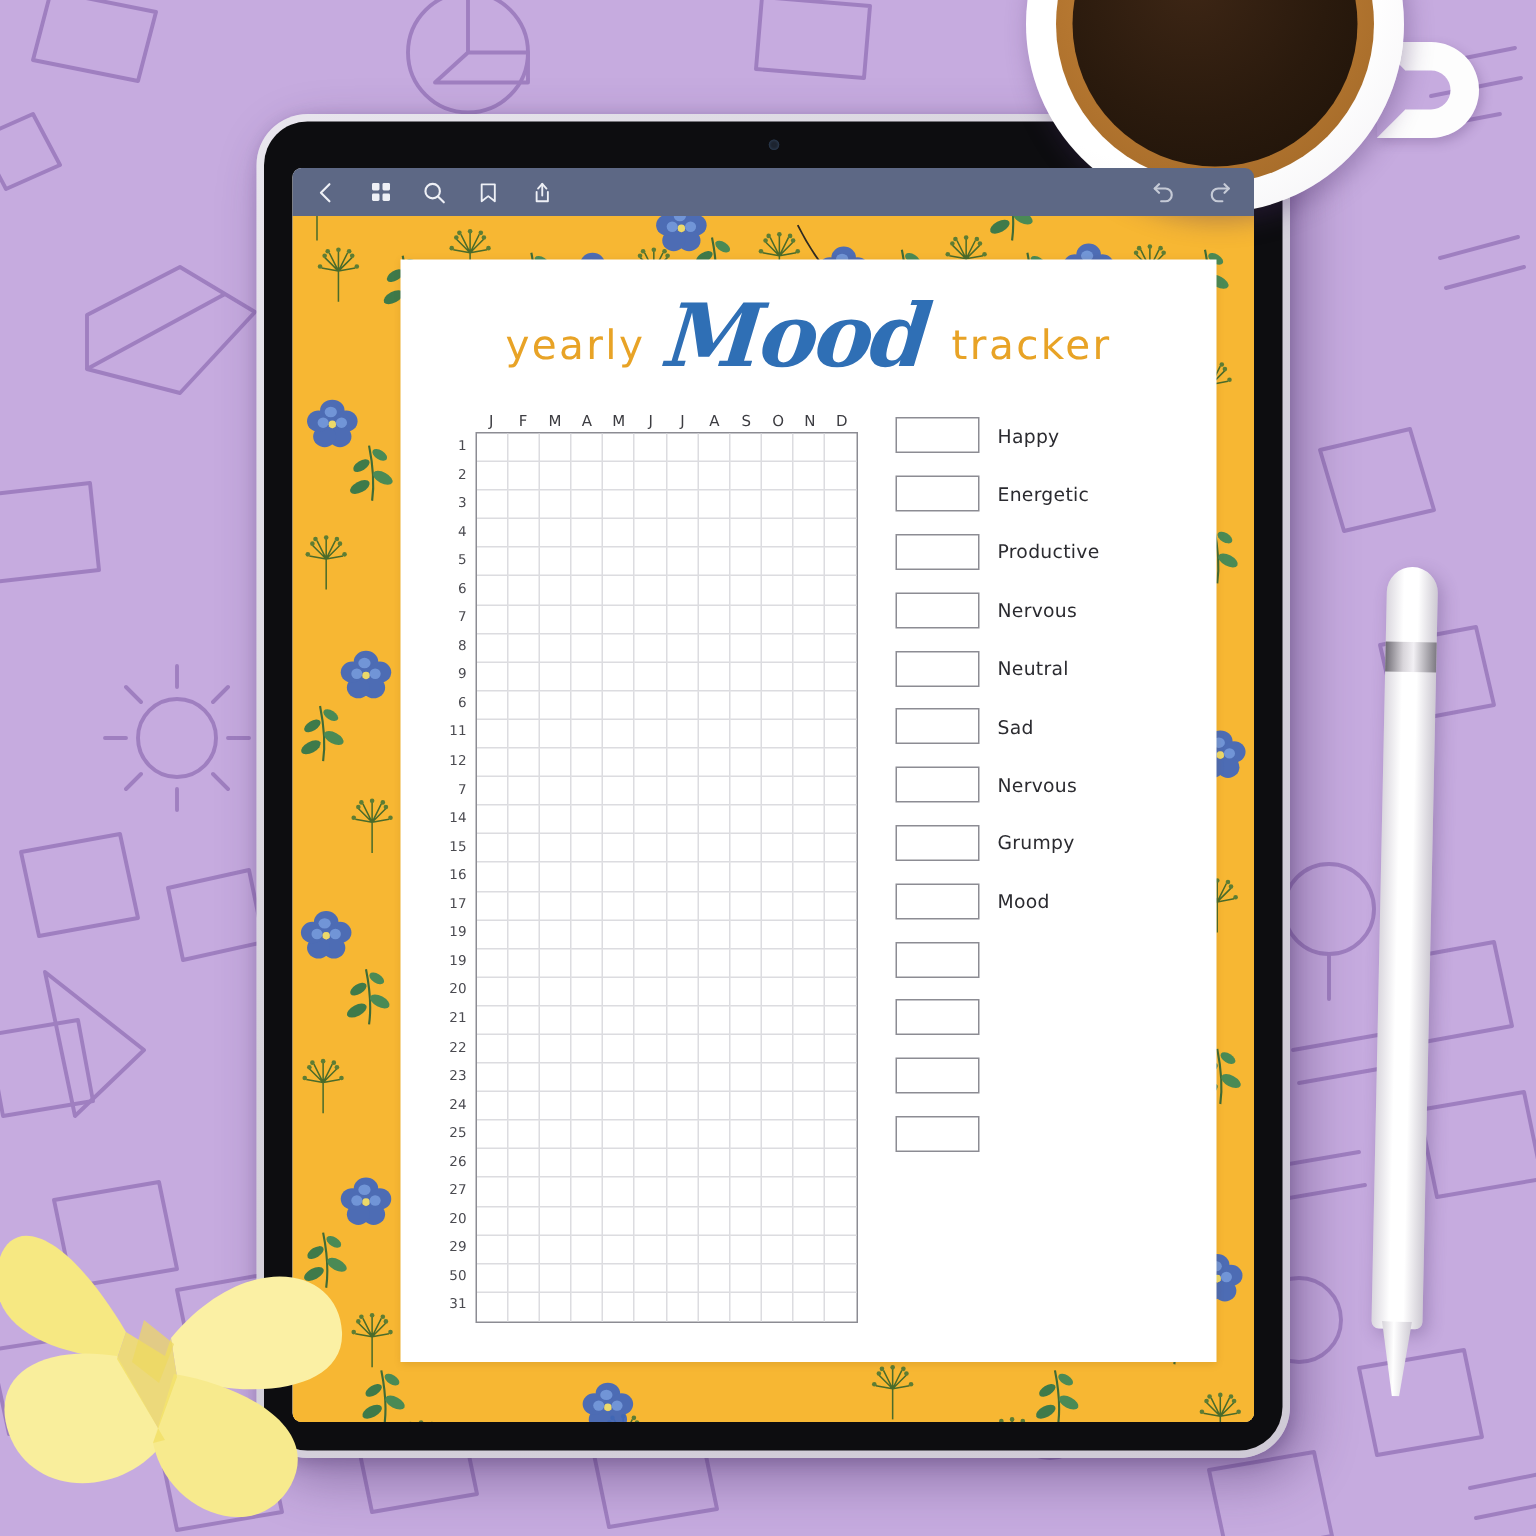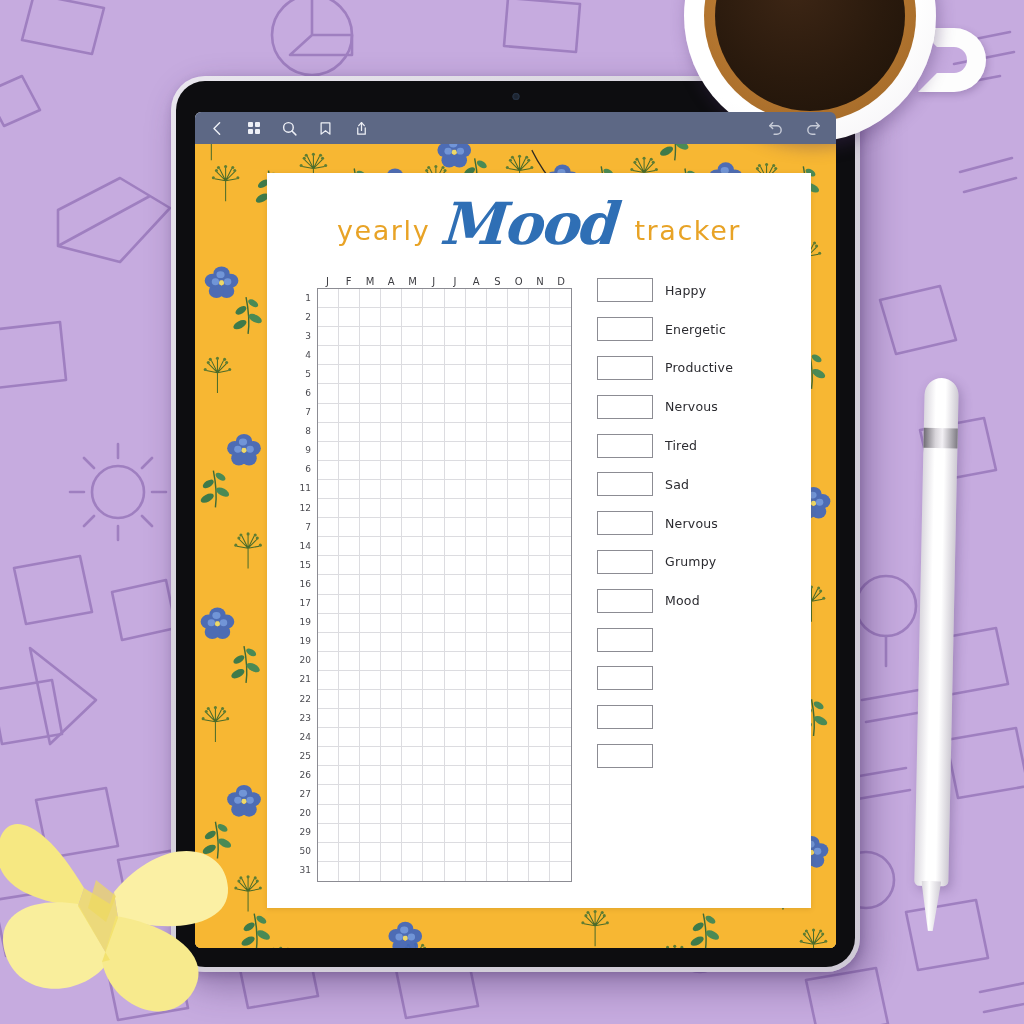--- a/index.html
+++ b/index.html
@@ -926,21 +926,21 @@
                 <div class="leg-row">
                   <div class="leg-box"></div>
                   <div class="leg-label">Productive</div>
                 </div>
                 <div class="leg-row">
                   <div class="leg-box"></div>
                   <div class="leg-label">Nervous</div>
                 </div>
                 <div class="leg-row">
                   <div class="leg-box"></div>
-                  <div class="leg-label">Tired</div>
+                  <div class="leg-label">Neutral</div>
                 </div>
                 <div class="leg-row">
                   <div class="leg-box"></div>
                   <div class="leg-label">Sad</div>
                 </div>
                 <div class="leg-row">
                   <div class="leg-box"></div>
                   <div class="leg-label">Nervous</div>
                 </div>
                 <div class="leg-row">

